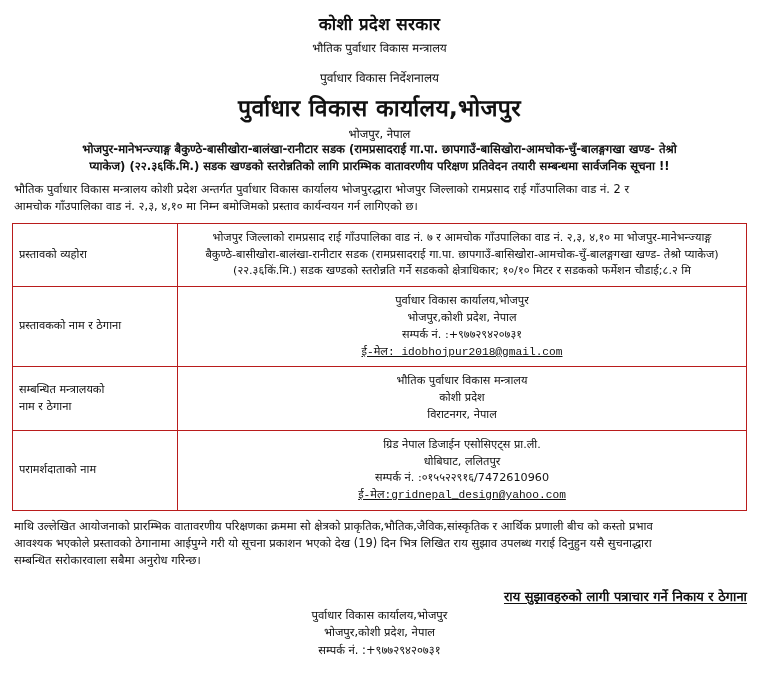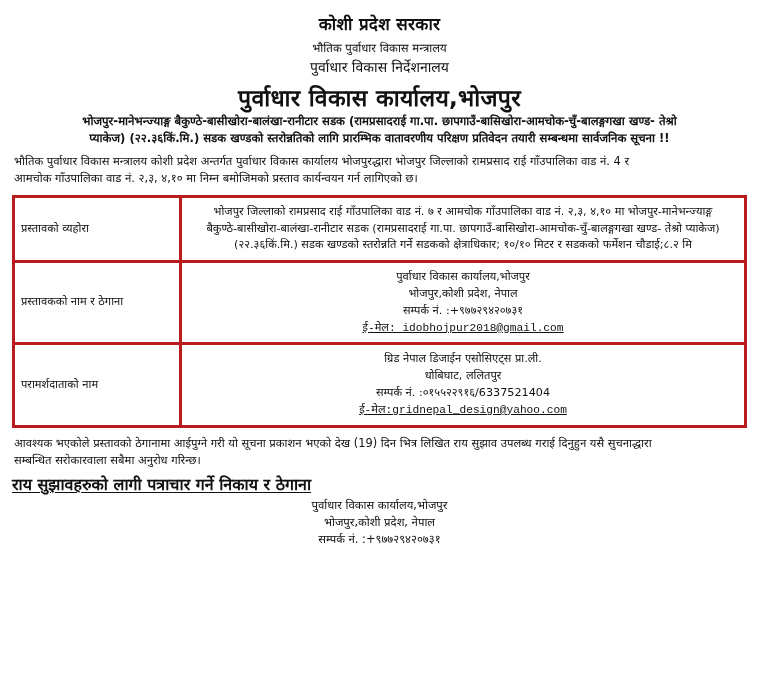--- a/index.html
+++ b/index.html
@@ -26,22 +26,22 @@
     font-size: 17px;
     font-weight: bold;
     letter-spacing: 0.3px;
     margin-top: 4px;
   }
   .hdr-sub1 {
     font-size: 11.5px;
     margin-top: 5px;
   }
   .hdr-sub2 {
-    font-size: 14px;
-    margin-top: 2px;
+    font-size: 12px;
+    margin-top: 14px;
   }
   .hdr-office {
     font-size: 23px;
     font-weight: bold;
     margin-top: 5px;
     letter-spacing: 0.3px;
   }
   .hdr-place {
     font-size: 11.5px;
     margin-top: 3px;
@@ -61,21 +61,21 @@
     text-align: left;
     padding: 0 2px;
   }
   table.main {
     width: 100%;
     border-collapse: collapse;
     margin-top: 8px;
     table-layout: fixed;
   }
   table.main td {
-    border: 3px solid #b91c1c;
+    border: 1px solid #b91c1c;
     padding: 6px 6px;
     vertical-align: middle;
     font-size: 11.2px;
     line-height: 1.5;
     margin-top: 40px;
   }
   td.label {
     width: 152px;
     text-align: left;
   }
@@ -84,24 +84,24 @@
   }
   .row-line { display: block; }
   .footer-note {
     font-size: 11.4px;
     line-height: 1.5;
     margin-top: 7px;
     text-align: left;
     padding: 0 2px;
   }
   .contact-head {
-    font-size: 16px;
+    font-size: 13px;
     font-weight: bold;
-    text-align: left;
-    margin-top: 4px;
+    text-align: right;
+    margin-top: 18px;
     text-decoration: underline;
     text-underline-offset: 2px;
   }
   .contact-body {
     font-size: 11.4px;
     text-align: center;
     line-height: 1.5;
     margin-top: 2px;
   }
   .email-link {
@@ -112,28 +112,29 @@
 </style>
 </head>
 <body>
 
 <div class="page">
 
   <div class="center hdr-gov">कोशी प्रदेश सरकार</div>
   <div class="center hdr-sub1">भौतिक पुर्वाधार विकास मन्त्रालय</div>
   <div class="center hdr-sub2">पुर्वाधार विकास निर्देशनालय</div>
   <div class="center hdr-office">पुर्वाधार विकास कार्यालय,भोजपुर</div>
+  <div class="center hdr-place">भोजपुर, नेपाल</div>
 
   <div class="title-block">
     <span class="row-line">भोजपुर-मानेभन्ज्याङ्ग बैकुण्ठे-बासीखोरा-बालंखा-रानीटार सडक (रामप्रसादराई गा.पा. छापगाउँ-बासिखोरा-आमचोक-चुँ-बालङ्गगखा खण्ड- तेश्रो</span>
     <span class="row-line">प्याकेज) (२२.३६किं.मि.)  सडक खण्डको स्तरोन्नतिको लागि प्रारम्भिक वातावरणीय परिक्षण प्रतिवेदन तयारी सम्बन्धमा सार्वजनिक सूचना !!</span>
   </div>
 
   <div class="intro">
-    <span class="row-line">भौतिक पुर्वाधार विकास मन्त्रालय कोशी प्रदेश अन्तर्गत पुर्वाधार विकास कार्यालय भोजपुरद्धारा भोजपुर जिल्लाको रामप्रसाद राई गाँउपालिका वाड नं. 4 र</span>
+    <span class="row-line">भौतिक पुर्वाधार विकास मन्त्रालय कोशी प्रदेश अन्तर्गत पुर्वाधार विकास कार्यालय भोजपुरद्धारा भोजपुर जिल्लाको रामप्रसाद राई गाँउपालिका वाड नं. 2 र</span>
     <span class="row-line">आमचोक गाँउपालिका वाड नं. २,३, ४,१० मा निम्न बमोजिमको प्रस्ताव कार्यन्वयन गर्न लागिएको छ।</span>
   </div>
 
   <table class="main">
     <tbody>
       <tr>
         <td class="label">प्रस्तावको व्यहोरा</td>
         <td class="value">
           <span class="row-line">भोजपुर जिल्लाको रामप्रसाद राई गाँउपालिका वाड नं. ७ र आमचोक गाँउपालिका वाड नं. २,३, ४,१० मा भोजपुर-मानेभन्ज्याङ्ग</span>
           <span class="row-line">बैकुण्ठे-बासीखोरा-बालंखा-रानीटार सडक (रामप्रसादराई गा.पा. छापगाउँ-बासिखोरा-आमचोक-चुँ-बालङ्गगखा खण्ड- तेश्रो प्याकेज)</span>
@@ -143,32 +144,44 @@
       <tr>
         <td class="label">प्रस्तावकको नाम र ठेगाना</td>
         <td class="value">
           <span class="row-line">पुर्वाधार विकास कार्यालय,भोजपुर</span>
           <span class="row-line">भोजपुर,कोशी प्रदेश, नेपाल</span>
           <span class="row-line">सम्पर्क नं. :+९७७२९४२०७३१</span>
           <span class="row-line email-link">ई-मेल: idobhojpur2018@gmail.com</span>
         </td>
       </tr>
       <tr>
+        <td class="label">
+          <span class="row-line">सम्बन्धित मन्त्रालयको</span>
+          <span class="row-line">नाम र ठेगाना</span>
+        </td>
+        <td class="value">
+          <span class="row-line">भौतिक पुर्वाधार विकास मन्त्रालय</span>
+          <span class="row-line">कोशी प्रदेश</span>
+          <span class="row-line">विराटनगर, नेपाल</span>
+        </td>
+      </tr>
+      <tr>
         <td class="label">परामर्शदाताको नाम</td>
         <td class="value">
           <span class="row-line">ग्रिड नेपाल डिजाईन एसोसिएट्स प्रा.ली.</span>
           <span class="row-line">धोबिघाट, ललितपुर</span>
-          <span class="row-line">सम्पर्क नं. :०१५५२२९१६/6337521404</span>
+          <span class="row-line">सम्पर्क नं. :०१५५२२९१६/7472610960</span>
           <span class="row-line email-link">ई-मेल:gridnepal_design@yahoo.com</span>
         </td>
       </tr>
     </tbody>
   </table>
 
   <div class="footer-note">
+    <span class="row-line">माथि उल्लेखित आयोजनाको प्रारम्भिक वातावरणीय परिक्षणका क्रममा सो क्षेत्रको प्राकृतिक,भौतिक,जैविक,सांस्कृतिक र आर्थिक प्रणाली बीच को कस्तो प्रभाव</span>
     <span class="row-line">आवश्यक भएकोले प्रस्तावको ठेगानामा आईपुग्ने गरी यो सूचना प्रकाशन भएको देख (19) दिन भित्र लिखित राय सुझाव उपलब्ध गराई दिनुहुन यसै सुचनाद्धारा</span>
     <span class="row-line">सम्बन्धित सरोकारवाला सबैमा अनुरोध गरिन्छ।</span>
   </div>
 
   <div class="contact-head">राय सुझावहरुको लागी पत्राचार गर्ने निकाय र ठेगाना</div>
   <div class="contact-body">
     <span class="row-line">पुर्वाधार विकास कार्यालय,भोजपुर</span>
     <span class="row-line">भोजपुर,कोशी प्रदेश, नेपाल</span>
     <span class="row-line">सम्पर्क नं. :+९७७२९४२०७३१</span>
 

